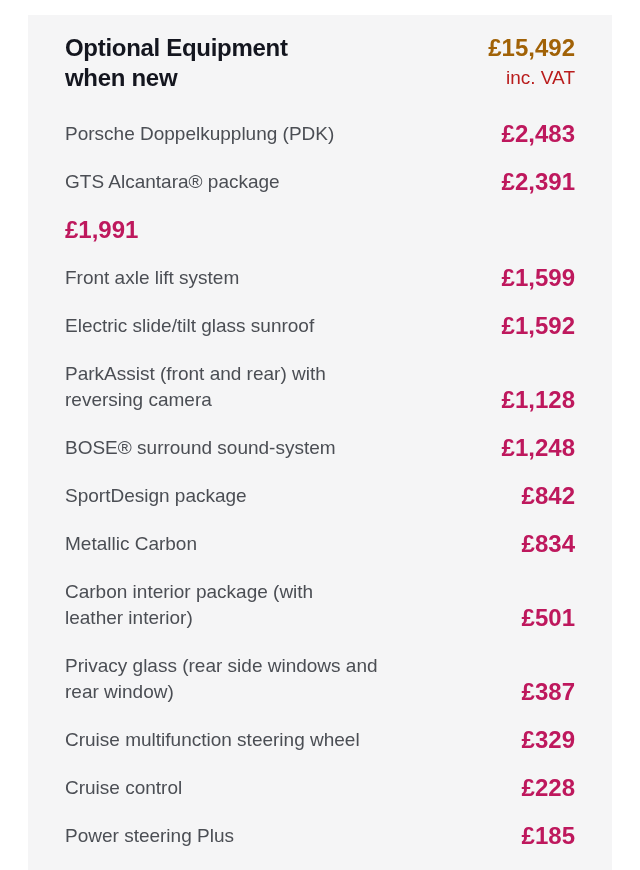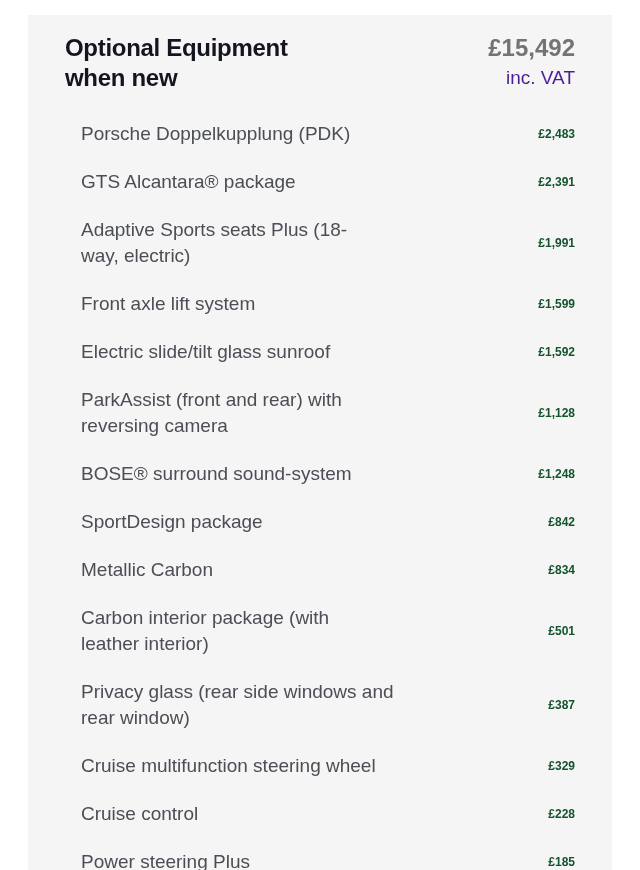--- a/index.html
+++ b/index.html
@@ -42,53 +42,52 @@
     margin: 0;
   }
   .header-right {
     text-align: right;
     flex-shrink: 0;
   }
   .header-total {
     font-size: 24px;
     line-height: 30px;
     font-weight: 700;
-    color: #737373;
+    color: #a16207;
   }
   .header-vat {
     font-size: 19px;
     line-height: 26px;
-    color: #4c1d95;
+    color: #b91c1c;
     margin-top: 2px;
   }
   .rows {
     margin-top: 6px;
   }
   .row {
     display: flex;
     justify-content: space-between;
-    align-items: center;
+    align-items: flex-end;
     margin-top: 22px;
-    margin-left: 16px;
   }
   .row:first-child {
     margin-top: 28px;
   }
   .row-label {
     font-size: 19px;
     line-height: 26px;
     color: #4b4e54;
     white-space: pre-line;
     max-width: 400px;
   }
   .row-price {
-    font-size: 12px;
+    font-size: 24px;
     line-height: 26px;
     font-weight: 700;
-    color: #14532d;
+    color: #be185d;
     flex-shrink: 0;
     text-align: right;
   }
 </style>
 </head>
 <body>
 
 <div class="page">
   <div class="card">
 
@@ -106,22 +105,20 @@
     <div class="row-label">Porsche Doppelkupplung (PDK)</div>
     <div class="row-price">£2,483</div>
   </div>
 
   <div class="row">
     <div class="row-label">GTS Alcantara® package</div>
     <div class="row-price">£2,391</div>
   </div>
 
   <div class="row">
-    <div class="row-label">Adaptive Sports seats Plus (18-
-way, electric)</div>
     <div class="row-price">£1,991</div>
   </div>
 
   <div class="row">
     <div class="row-label">Front axle lift system</div>
     <div class="row-price">£1,599</div>
   </div>
 
   <div class="row">
     <div class="row-label">Electric slide/tilt glass sunroof</div>

